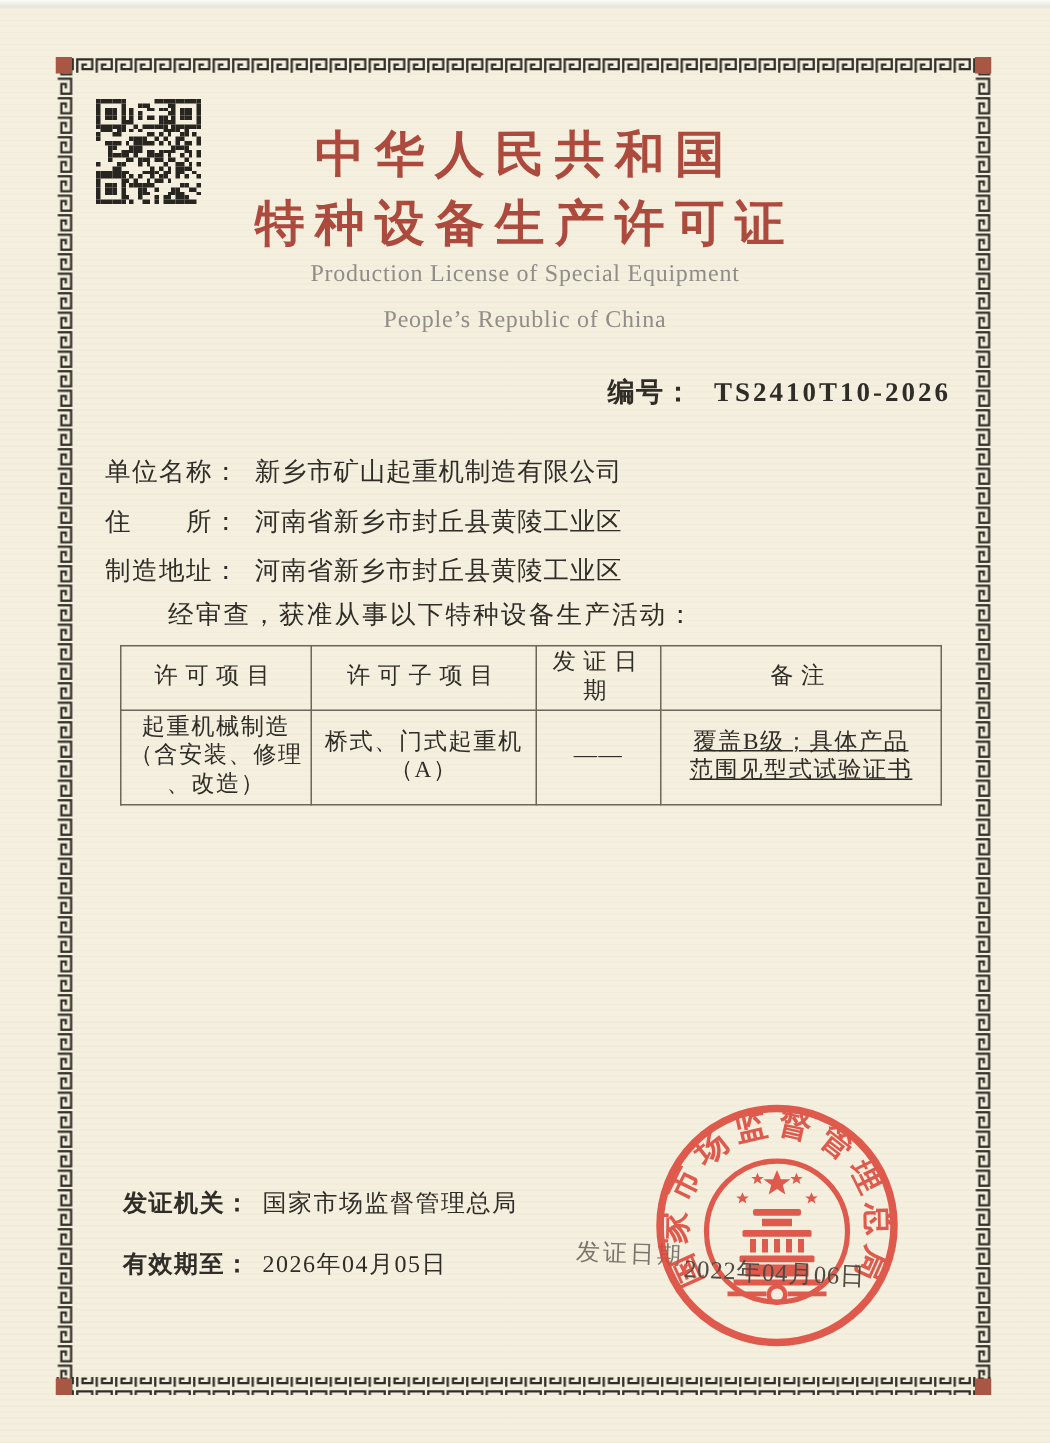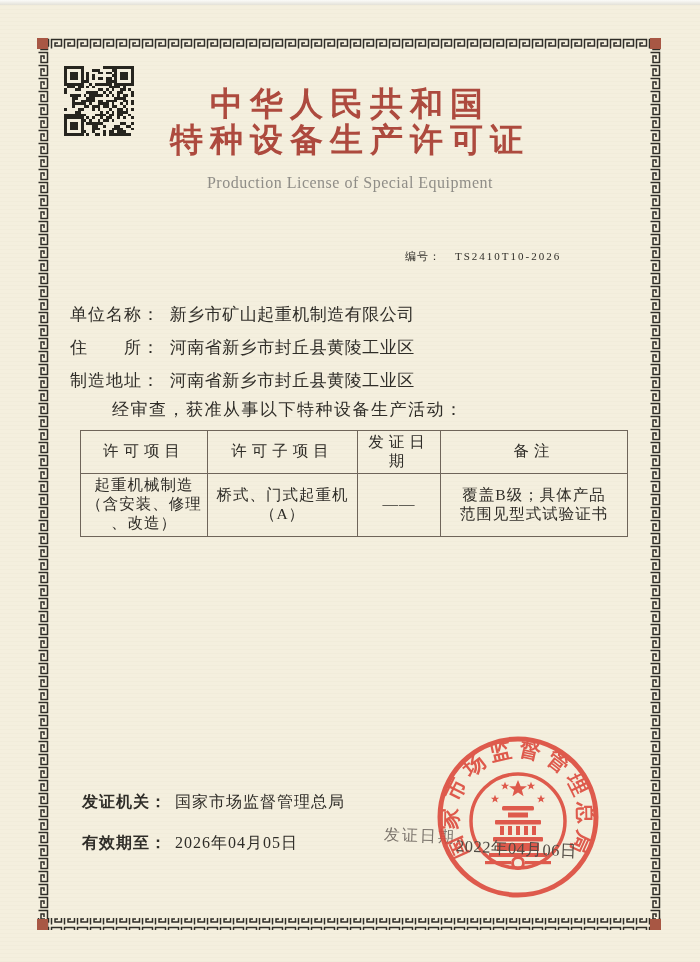--- a/index.html
+++ b/index.html
@@ -15,21 +15,21 @@
     font-family:"Liberation Serif","DejaVu Serif",serif;
     color:#2f2d28;
   }
   .scan-edge{position:absolute;left:0;top:0;width:100%;height:5px;
     background:linear-gradient(#fbfbf9,#e3e1d8);}
   .frame{position:absolute;left:37px;top:38px;}
   .abs{position:absolute;}
   .center{left:0;width:700px;text-align:center;}
   .title-cn{font-size:33px;font-weight:bold;letter-spacing:7px;line-height:1;}
   .title-en{font-size:16px;letter-spacing:0.5px;line-height:1;}
-  .license-line{font-size:11px;letter-spacing:1px;}
+  .license-line{font-size:18px;letter-spacing:1px;font-weight:bold;}
   .license-line .num{margin-left:14px;letter-spacing:2px;}
   .info-row{left:70px;font-size:17px;letter-spacing:0.5px;white-space:nowrap;}
   .info-label{display:inline-block;width:95px;letter-spacing:1px;}
   .approval{left:112px;font-size:17px;letter-spacing:1.5px;}
   table.lic{
     position:absolute;left:80px;top:430px;
     border-collapse:collapse;table-layout:fixed;width:547px;border-radius:30px;
   }
   table.lic th,table.lic td{
     border:1.6px solid #6f655a;
@@ -37,21 +37,21 @@
     font-size:15.5px;
     text-align:center;
     vertical-align:middle;
     padding:2px 4px;
     white-space:pre-line;
     line-height:1.22;
   }
   table.lic th{height:30px;letter-spacing:5px;}
   table.lic td{height:58px;letter-spacing:1px;}
   td.param-cell{font-size:18px;letter-spacing:-2px;}
-  td.remark-cell{text-align:left;padding-left:8px;letter-spacing:0.5px;}
+  td.remark-cell{text-align:left;padding-left:8px;letter-spacing:0.5px;text-decoration:underline;}
   .footer-row{left:82px;font-size:16px;letter-spacing:1px;white-space:nowrap;}
   .footer-label{display:inline-block;width:88px;font-weight:bold;}
   .issue-label{left:384px;top:826px;font-size:16px;letter-spacing:2px;
     color:#7b746c;transform:rotate(2deg);z-index:1;}
   .issue-date{left:456px;top:838px;font-size:16.5px;letter-spacing:0.5px;
     color:#4f4a43;transform:rotate(2.5deg);z-index:3;}
   #qr{
     left:64px;top:66px;width:70px;height:70px;
     display:grid;
     grid-template-columns:repeat(25,1fr);
@@ -711,22 +711,23 @@
       <div class="d"></div>
       <div class="d"></div>
       <div class="d"></div>
       <div class="d"></div>
       <div class="d"></div>
       <div class="d"></div>
       <div></div>
     </div>
 
   <div class="abs center title-cn" style="top: 88px; color: rgb(173, 74, 62);">中华人民共和国</div>
-  <div class="abs center title-cn" style="top: 124px; color: rgb(173, 74, 62);">特种设备生产许可证</div>
+  <div class="abs center title-cn" style="top: 134px; color: rgb(173, 74, 62);">特种设备生产许可证</div>
   <div class="abs center title-en" style="top: 175px; color: rgb(143, 141, 135);">Production License of Special Equipment</div>
+  <div class="abs center title-en" style="top: 206px; color: rgb(143, 141, 135);">People’s Republic of China</div>
 
   <div class="abs license-line" style="left:405px;top:249px">
     <span>编号：</span><span class="num">TS2410T10-2026</span>
   </div>
 
   <div class="abs info-row" style="top:303px">
     <span class="info-label">单位名称：</span>
     <span>新乡市矿山起重机制造有限公司</span>
   </div>
   <div class="abs info-row" style="top:336px">

